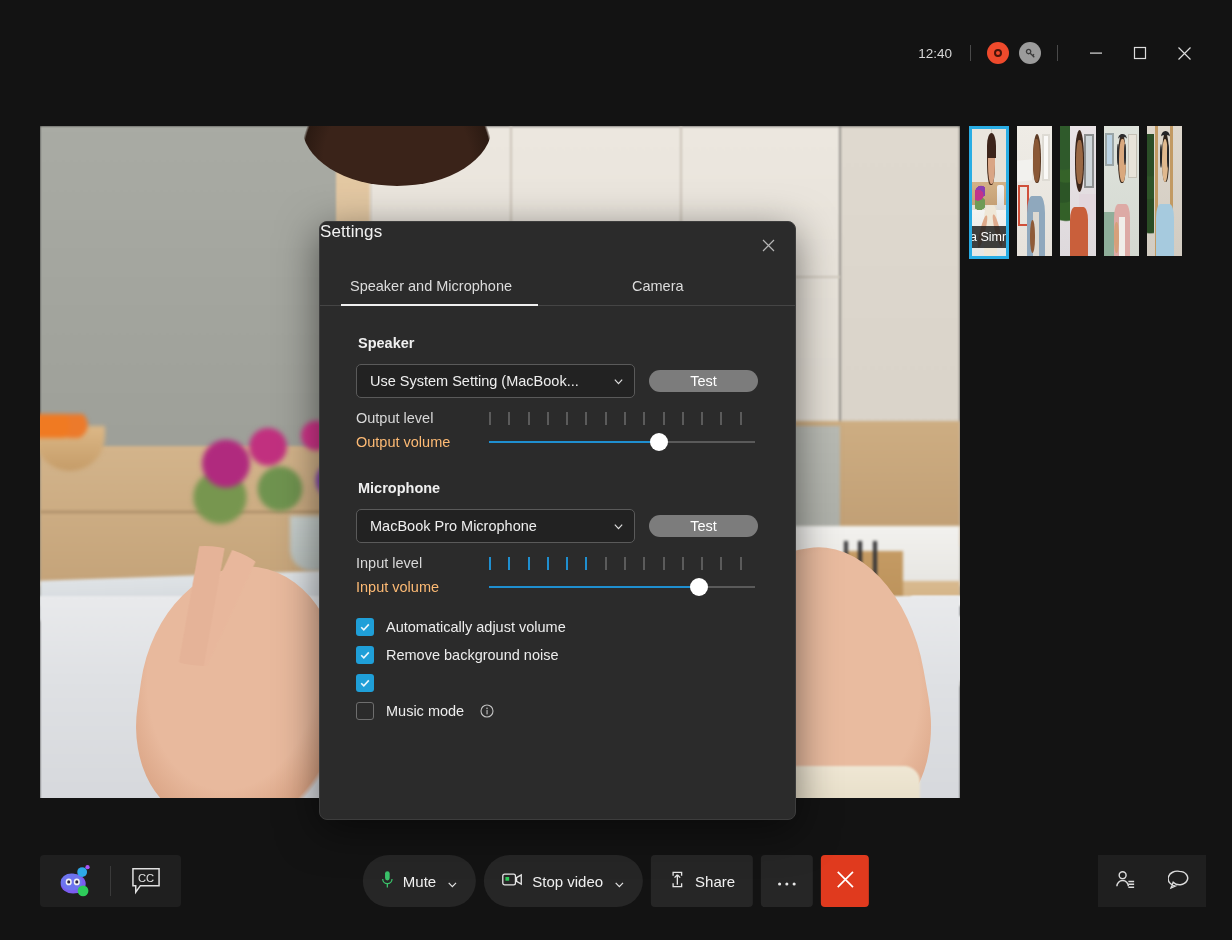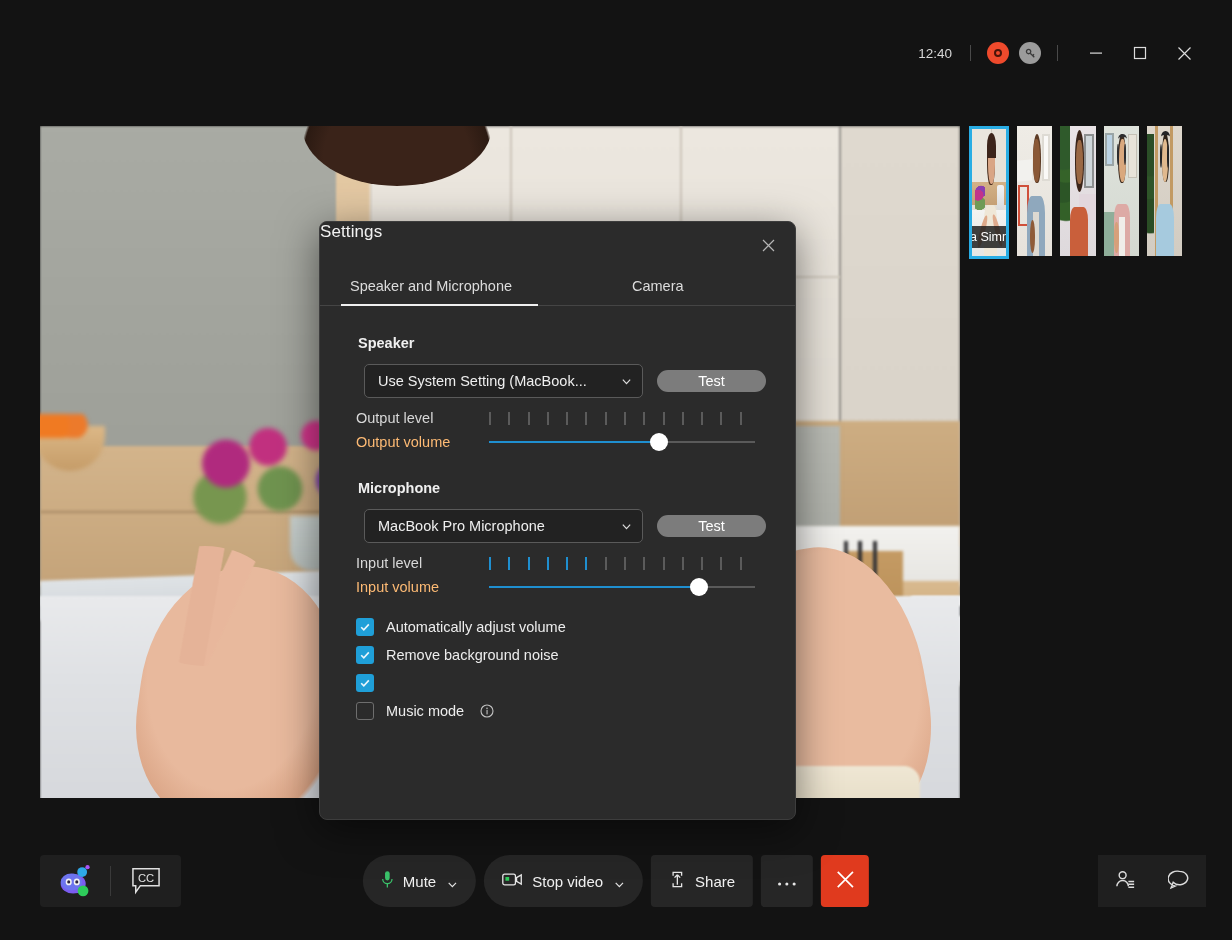--- a/index.html
+++ b/index.html
@@ -346,21 +346,21 @@
     margin-left: 38px; margin-top: 29px;
   }
   .row-device {
     display:flex; align-items:center; gap:14px;
     margin-left: 36px; margin-top: 13px;
   }
   .select {
     width: 279px; height: 34px; border:1px solid #5a5a5a; border-radius:5px;
     background:#222; color:#efefef; font-size:14.5px;
     display:flex; align-items:center; padding: 0 10px 0 13px;
-    position:relative; cursor:pointer;margin-left:8px;
+    position:relative; cursor:pointer;
   }
   .select .sel-text { flex:1; white-space:nowrap; overflow:hidden; }
   .chev { width:11px; height:11px; flex:0 0 auto; }
   .chev svg { display:block; }
   .test-btn {
     width: 109px; height: 22px; border-radius: 17px;
     background:#7c7c7c; color:#fff; font-size:14.5px;
     display:flex; align-items:center; justify-content:center; cursor:pointer;
   }
   .row-level {

